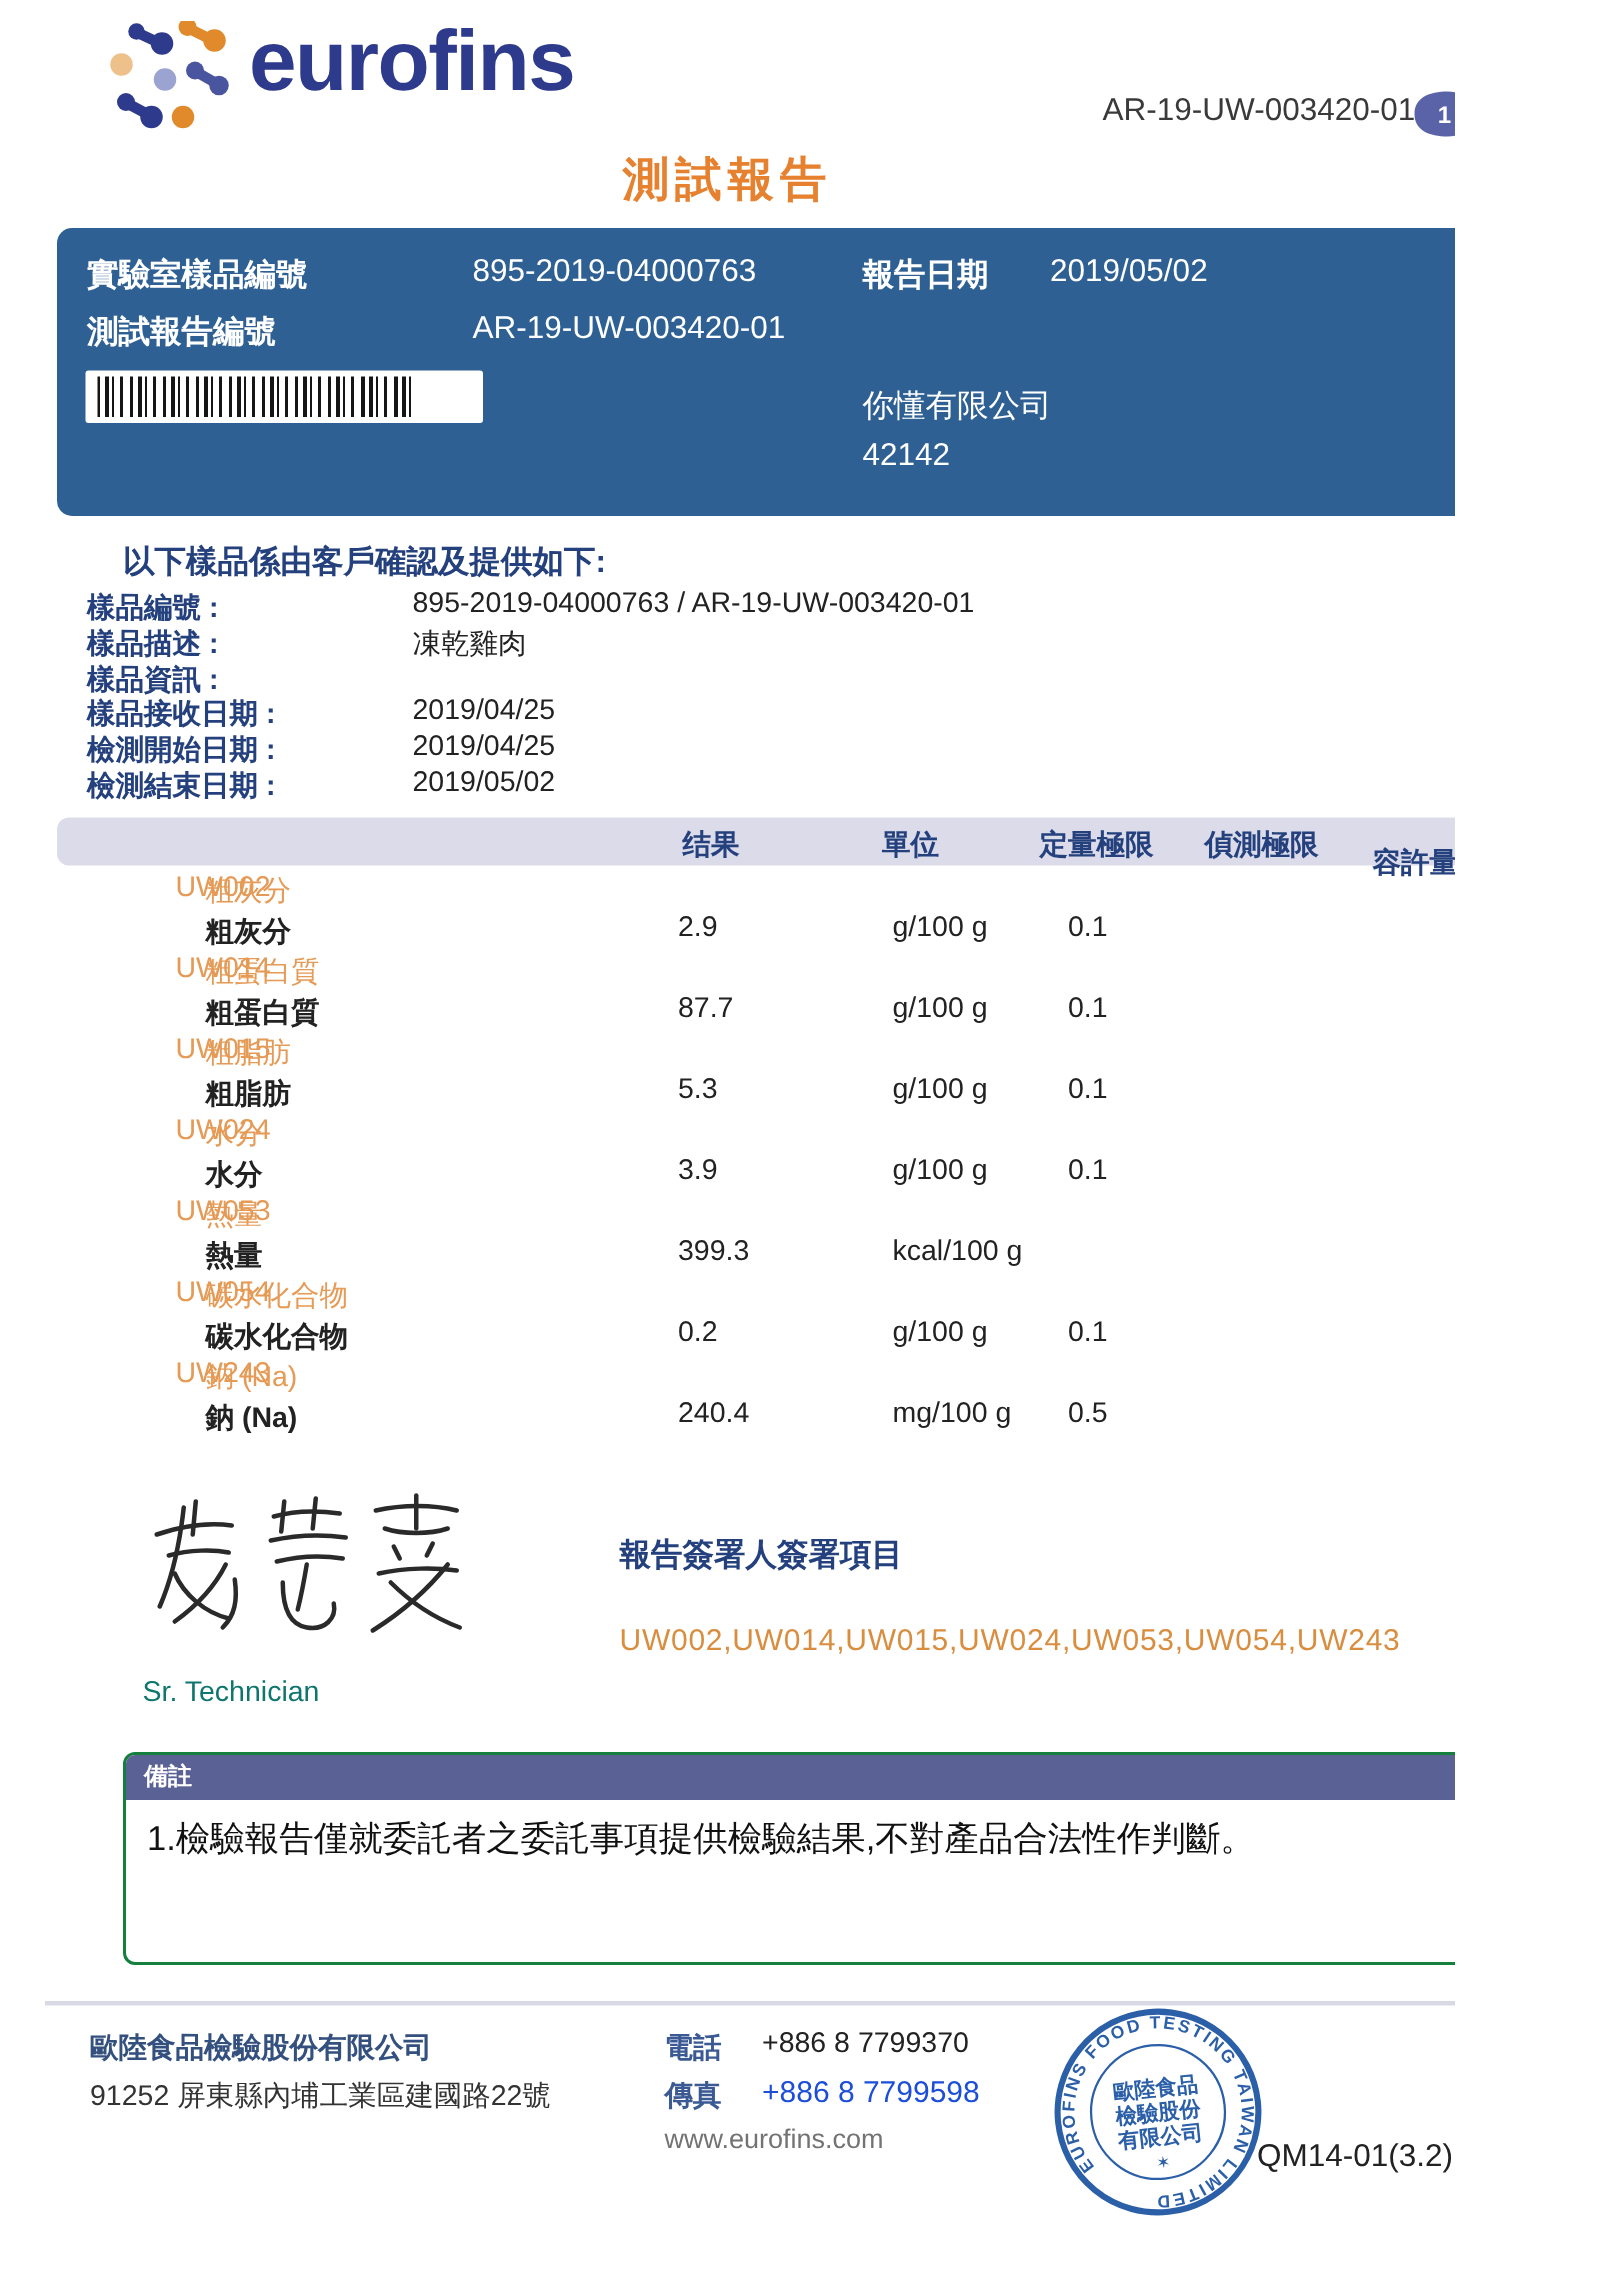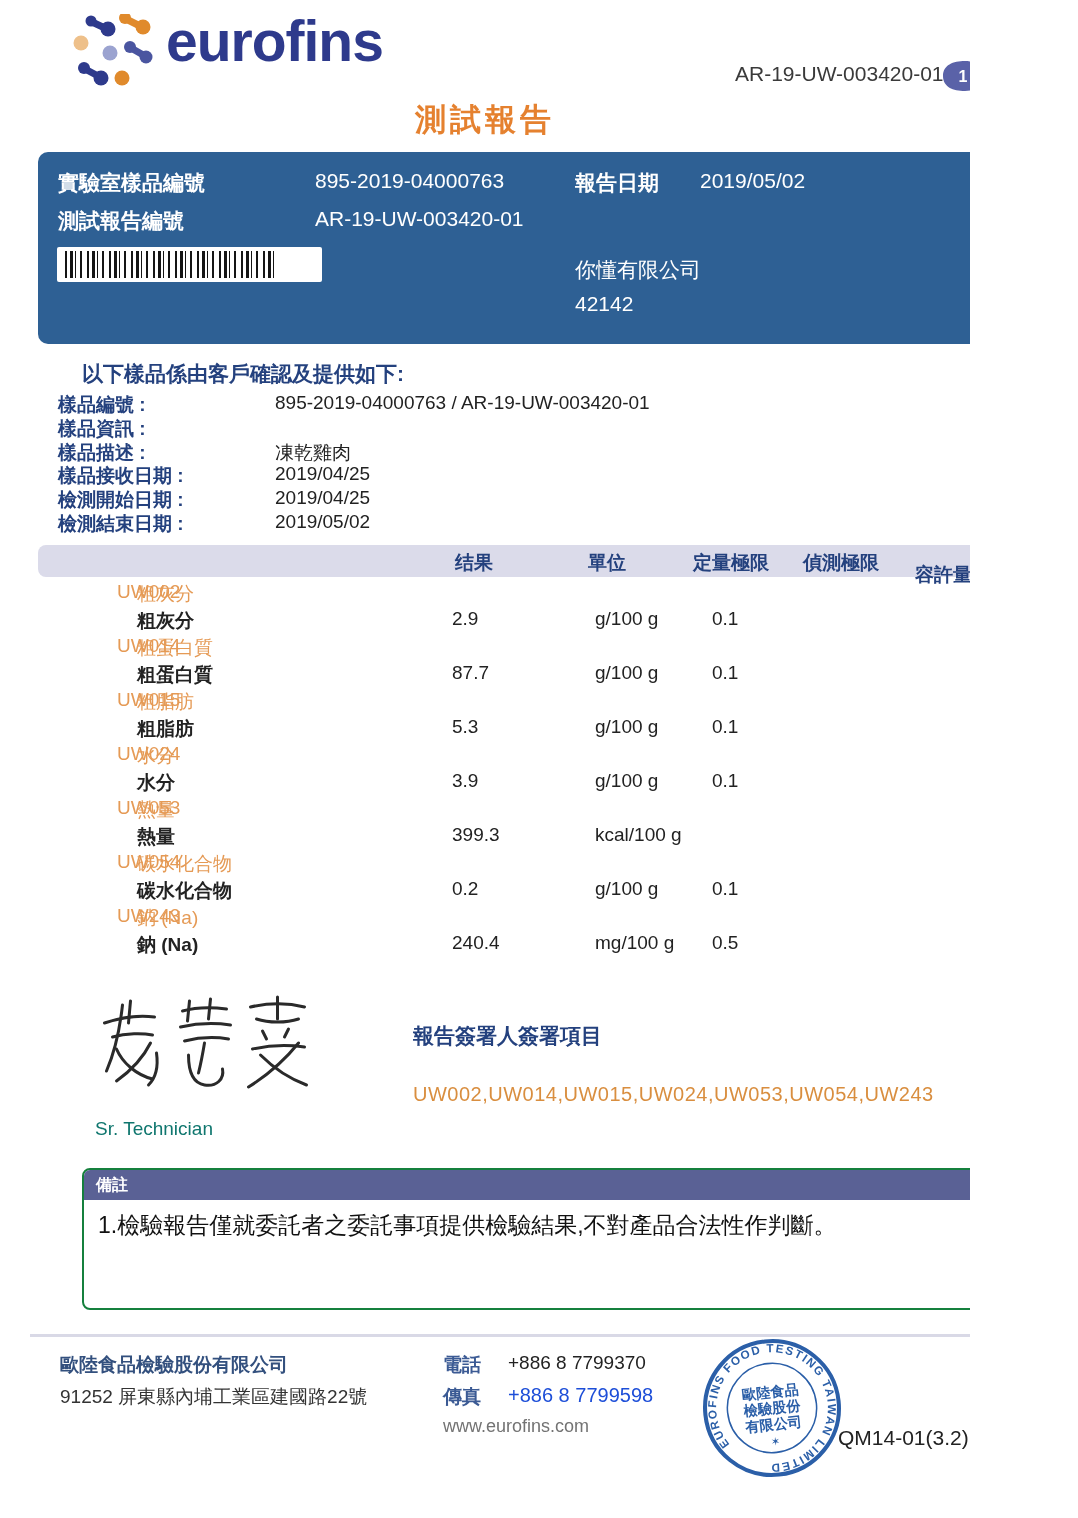--- a/index.html
+++ b/index.html
@@ -129,27 +129,27 @@
 
   <div class="abs" id="sample-heading">以下樣品係由客戶確認及提供如下:</div>
   <div class="abs" id="sample-rows">
 
       <div class="srow">
         <span class="slabel">樣品編號 :</span>
         <span class="svalue">895-2019-04000763 / AR-19-UW-003420-01</span>
       </div>
 
       <div class="srow">
+        <span class="slabel">樣品描述 :</span>
+        <span class="svalue">凍乾雞肉</span>
+      </div>
+
+      <div class="srow">
         <span class="slabel">樣品資訊 :</span>
         <span class="svalue"></span>
-      </div>
-
-      <div class="srow">
-        <span class="slabel">樣品描述 :</span>
-        <span class="svalue">凍乾雞肉</span>
       </div>
 
       <div class="srow">
         <span class="slabel">樣品接收日期 :</span>
         <span class="svalue">2019/04/25</span>
       </div>
 
       <div class="srow">
         <span class="slabel">檢測開始日期 :</span>
         <span class="svalue">2019/04/25</span>

